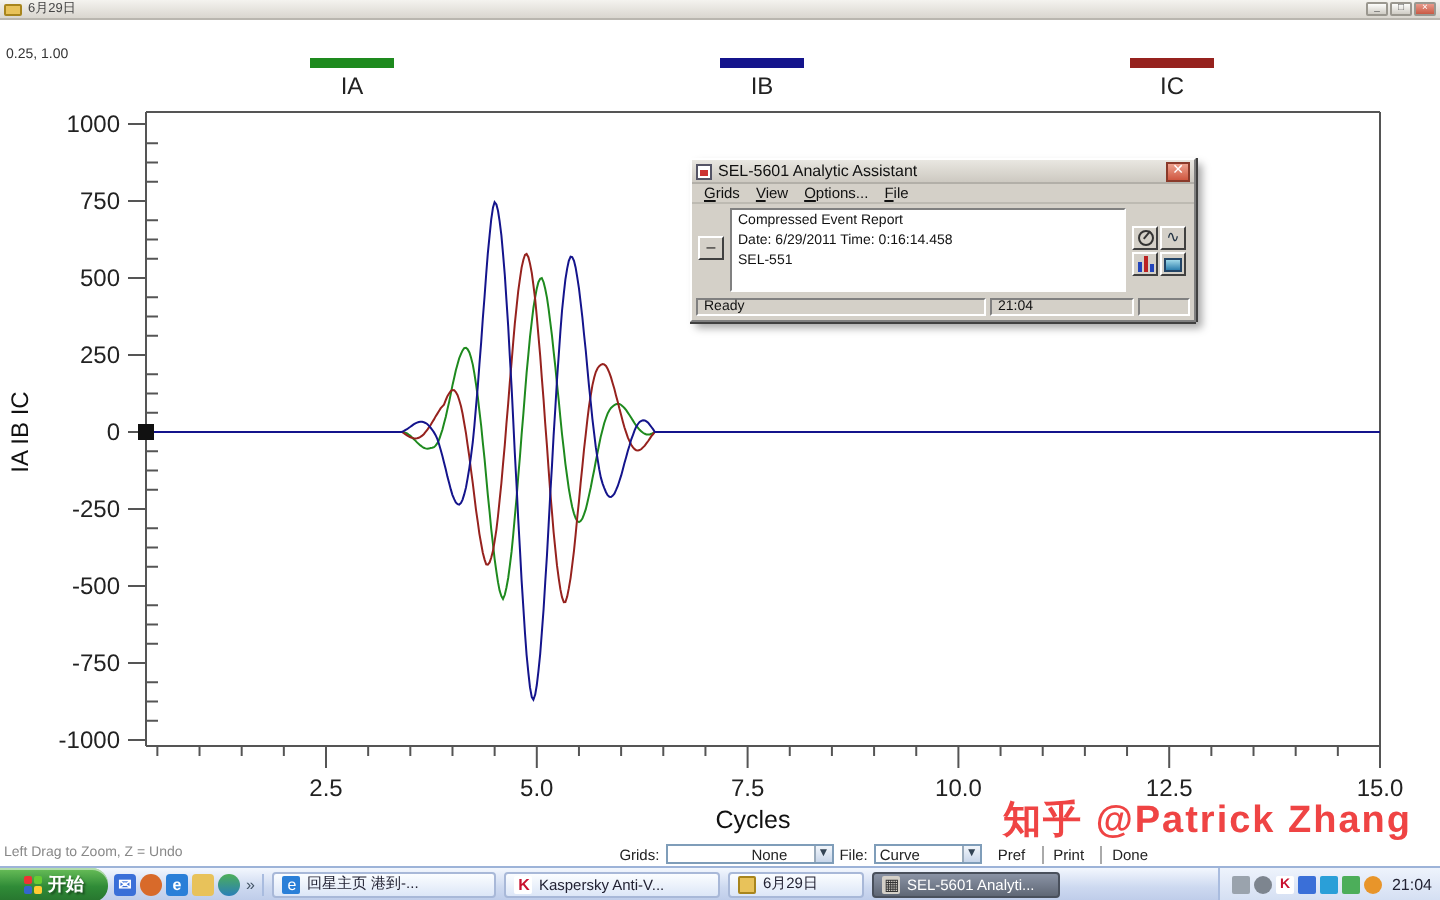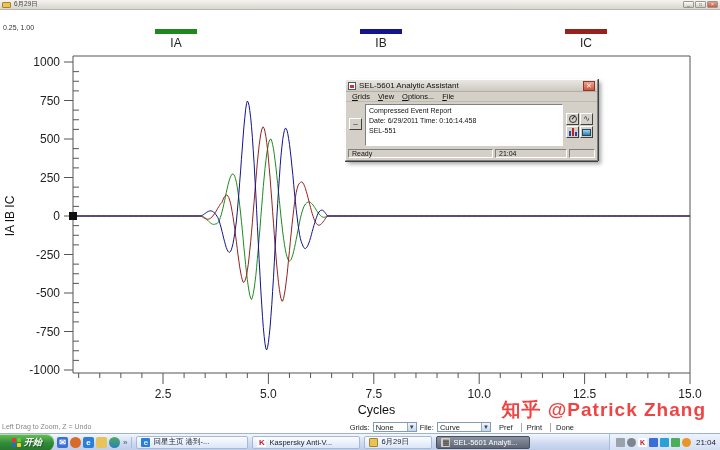--- a/index.html
+++ b/index.html
@@ -42,21 +42,21 @@
   
   #graph-bottombar { position:absolute; left:0; top:399px; width:580px; height:11px; display:flex; align-items:center; font-size:7.5px; color:#222; }
   #zoom-hint { position:absolute; left:2px; top:1px; font-size:7px; color:#888; }
   #graph-controls { position:absolute; right:1px; top:0; display:flex; align-items:center; gap:3px; }
   .combo { display:flex; align-items:center; border:1px solid #7f9db9; background:#fff; height:10px; padding-left:2px; }
   .combo .val { font-size:7.5px; }
   .combo .arrow { width:9px; height:8px; margin-left:3px; background:linear-gradient(#f2f6fb,#c8d6ea);
     border-left:1px solid #9ab; font-size:6px; line-height:8px; text-align:center; color:#345; }
   .flatbtn { padding:0 5px; border-left:1px solid #aaa; font-size:7.5px; color:#222; }
   .flatbtn.first { border-left:none; }
-  #grids-combo .val { width:28px; } #style-combo .val { width:38px; }
+  #grids-combo .val { width:28px;margin-left:40px; } #style-combo .val { width:38px; }
 
   
   #dialog { position:absolute; left:345px; top:56px; width:253px; height:82px; background:#d4d0c8;
     border:1px solid #808080; border-top-color:#fff; border-left-color:#fff;
     box-shadow:1px 0 0 #404040, 0 1px 0 #404040, 3px 3px 4px rgba(0,0,0,.35); }
   #dialog-titlebar { height:12px; background:linear-gradient(#e9e7e1,#cdc9c1); border-bottom:1px solid #b2afa8;
     display:flex; align-items:center; padding:0 2px; }
   .dialog-glyph { width:8px; height:8px; margin-right:3px; background:#fff; border:1px solid #556; position:relative; }
   .dialog-glyph::after { content:""; position:absolute; left:1px; top:2px; width:4px; height:3px; background:#c33; }
   #dialog-title { font-size:8px; font-weight:normal; color:#111; white-space:nowrap; }
@@ -84,21 +84,21 @@
   .status-cell { border:1px solid; border-color:#808080 #fff #fff #808080; font-size:7px; color:#111; padding:0 3px; line-height:8px; }
   #status-ready { flex:1; } #status-time { width:72px; } #status-extra { width:26px; }
 
   
   #taskbar { position:absolute; left:0; top:433px; width:720px; height:17px;
     background:linear-gradient(#f3f7fe,#cdd9f0 60%,#bfcdea); border-top:1px solid #9db3d8;
     display:flex; align-items:center; }
   #start-button { width:54px; height:17px; border-radius:0 8px 8px 0;
     background:linear-gradient(#6abf59,#2f8b37 55%,#27742e); box-shadow:inset 0 1px 0 rgba(255,255,255,.5);
     display:flex; align-items:center; justify-content:center; gap:3px; }
-  #start-label { color:#fff; font-size:9px; font-weight:bold; font-style:italic; text-shadow:1px 1px 1px rgba(0,0,0,.4); }
+  #start-label { color:#fff; font-size:9px; font-weight:bold; text-shadow:1px 1px 1px rgba(0,0,0,.4); }
   .flag { width:9px; height:9px; display:grid; grid-template-columns:4px 4px; grid-auto-rows:4px; gap:1px; }
   .flag i { display:block; border-radius:1px; }
   .flag i:nth-child(1){background:#e33;} .flag i:nth-child(2){background:#6c3;}
   .flag i:nth-child(3){background:#36c;} .flag i:nth-child(4){background:#fc3;}
   #quick-launch { display:flex; align-items:center; gap:2px; padding:0 3px; border-right:1px solid #a9bcdf; }
   .ql-icon { width:11px; height:11px; border-radius:2px; font-size:8px; font-weight:bold; line-height:11px; text-align:center; color:#fff; }
   #ql-chevron { font-size:8px; color:#456; padding:0 1px; }
   #task-buttons { display:flex; align-items:center; gap:4px; padding-left:4px; }
   .task-btn { height:13px; border-radius:2px; border:1px solid #a8b8d8;
     background:linear-gradient(#fbfdff,#dce6f7); display:flex; align-items:center; gap:3px; padding:0 4px;

